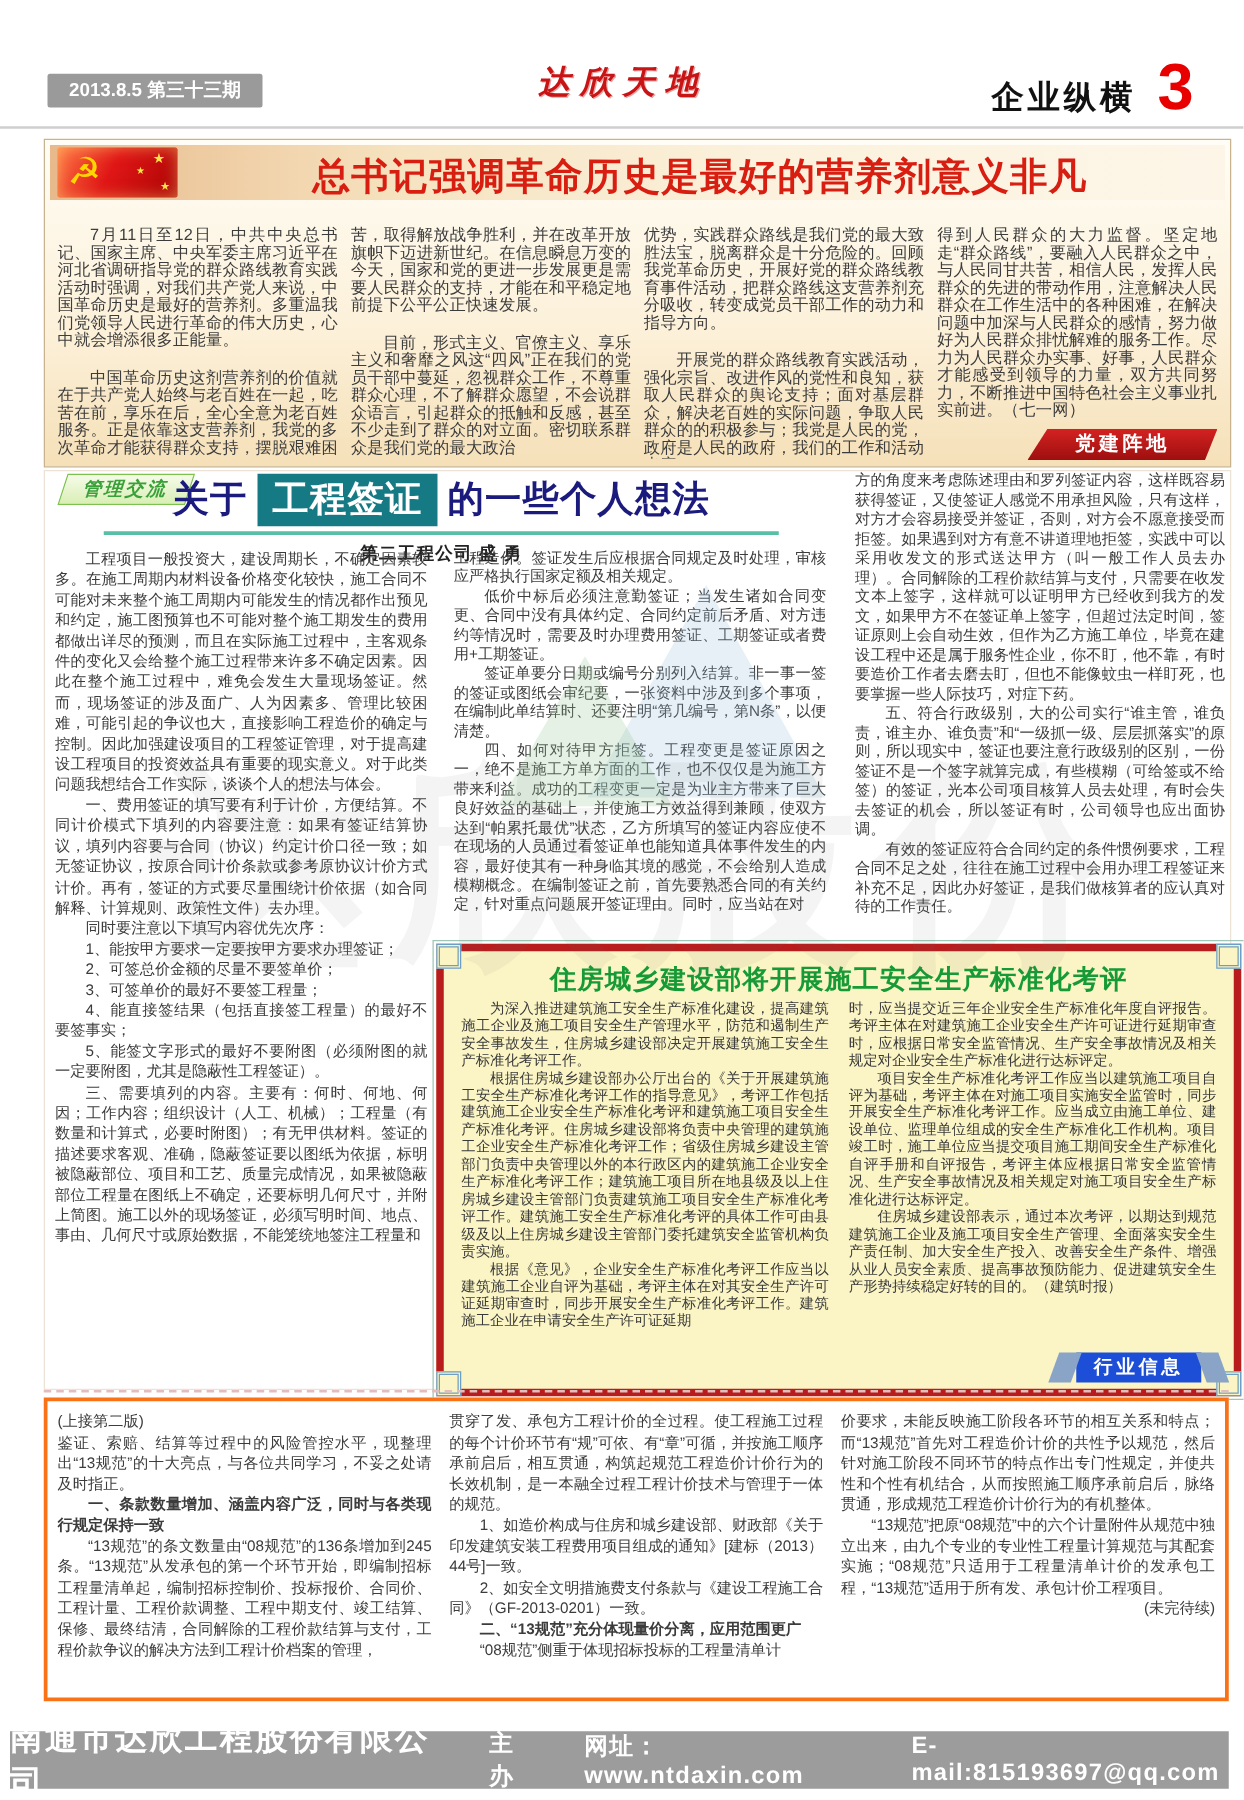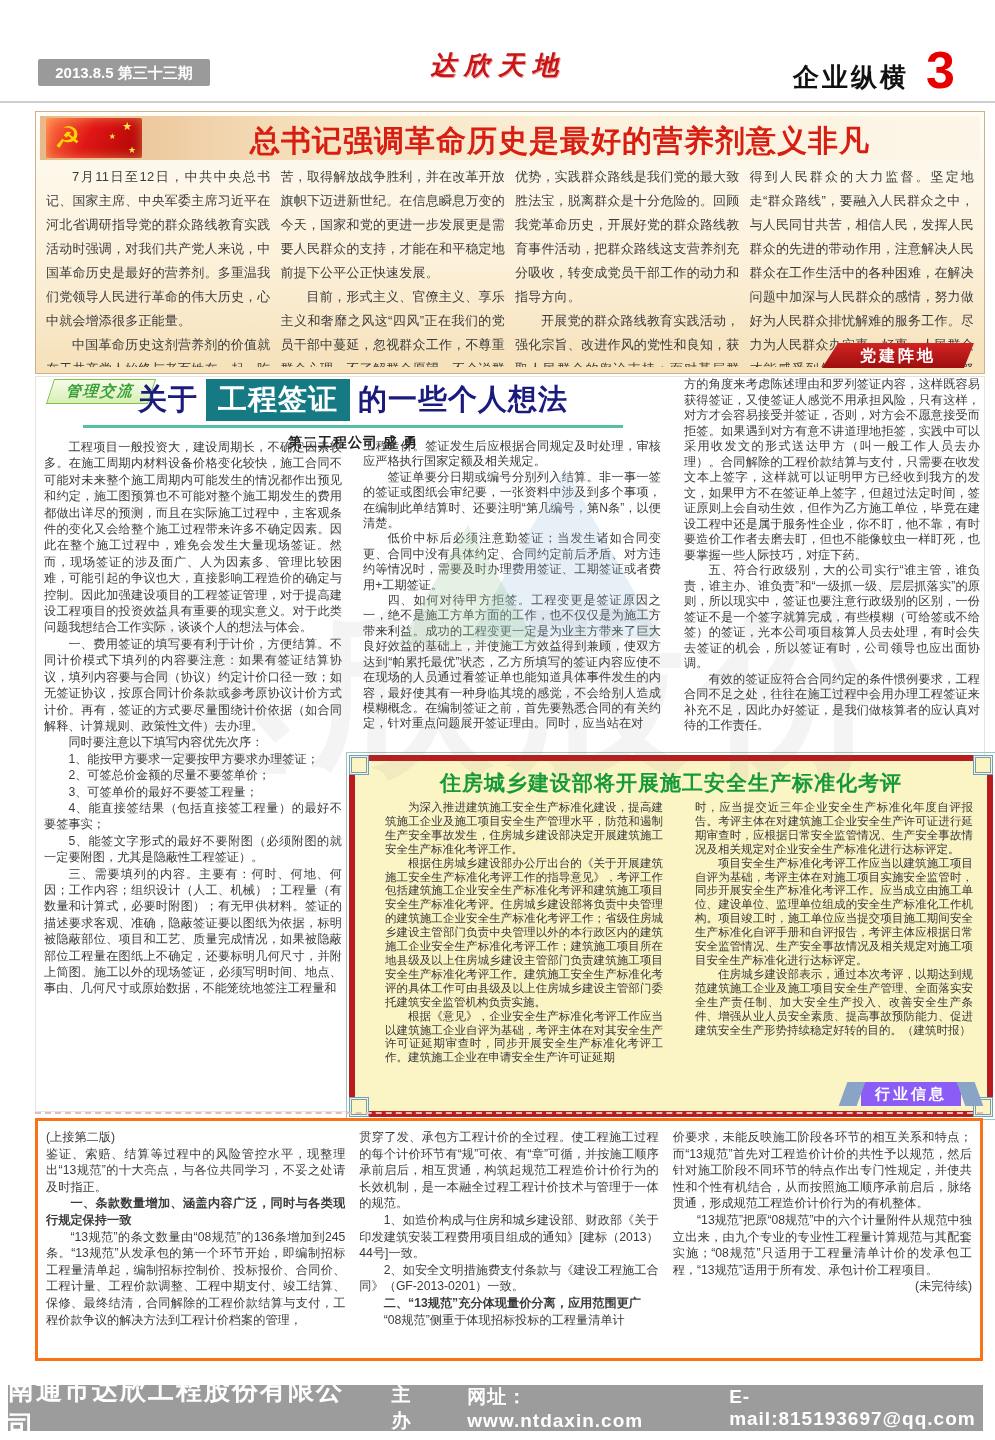--- a/index.html
+++ b/index.html
@@ -28,21 +28,21 @@
   .flag{position:absolute;left:6px;top:2px;width:96px;height:40px;border-radius:2px;
         background:linear-gradient(120deg,#ff7a45,#e01616 45%,#aa0404);box-shadow:inset 0 0 12px rgba(255,220,120,.5);}
   .flag .emblem{position:absolute;left:8px;top:1px;font-size:30px;color:#ffd700;line-height:38px;}
   .flag .s1{position:absolute;right:10px;top:2px;font-size:11px;color:#ffe34a;}
   .flag .s2{position:absolute;right:26px;top:14px;font-size:8px;color:#ffe34a;}
   .flag .s3{position:absolute;right:6px;bottom:3px;font-size:9px;color:#ffe34a;}
   .a1-title{position:absolute;left:112px;right:12px;top:5px;text-align:center;font-size:30px;font-weight:bold;
             color:#d81e10;letter-spacing:1px;}
   .a1-cols{position:absolute;left:10px;right:10px;top:53px;bottom:6px;display:flex;gap:10px;overflow:hidden;}
   .a1-cols .col{flex:1;overflow:hidden;}
-  .a1-cols p{font-size:13px;line-height:24px;letter-spacing:.2px;color:#3c3c3c;}
+  .a1-cols p{font-size:13px;line-height:14px;letter-spacing:.2px;color:#3c3c3c;margin-top:16px;}
   .ribbon-party{position:absolute;right:10px;bottom:5px;width:152px;height:25px;line-height:25px;text-align:center;
                 color:#fff;font-size:16px;font-weight:bold;letter-spacing:3px;
                 background:linear-gradient(180deg,#d42222,#9e0f0f);
                 clip-path:polygon(16px 0%,100% 0%,calc(100% - 10px) 100%,0% 100%);font-family:Liberation Serif, serif;}
 
   
   .article2{position:absolute;left:35px;top:376px;width:948px;height:734px;border:1px solid #ece2d6;background:#fff;}
   .tag-mgmt{position:absolute;left:14px;top:2px;transform:skewX(-18deg);border:1px solid #7cc24e;
             background:linear-gradient(180deg,#f6fbe8,#d9efb5);padding:2px 16px;
             color:#3aa13a;font-size:15px;font-weight:bold;letter-spacing:2px;}
@@ -55,29 +55,29 @@
   .a2col p{font-size:12.2px;color:#3c3c3c;}
   .a2-c1{left:8px;top:62px;width:298px;height:667px;}   .a2-c1 p{line-height:16.4px;}
   .a2-c2{left:327px;top:62px;width:298px;height:313px;} .a2-c2 p{line-height:15.4px;}
   .a2-c3{left:648px;top:0;width:296px;height:376px;}    .a2-c3 p{line-height:15.5px;}
 
   
   .notice{position:absolute;left:313px;top:378px;width:632px;height:350px;background:#fbf5c5;
           border:6px solid #b91c1c;outline:1px solid #9fc6b6;outline-offset:2px;}
   .notice-title{margin:8px 14px 2px;text-align:center;font-size:21px;font-weight:bold;color:#169a36;letter-spacing:1px;}
   .notice-cols{position:absolute;left:14px;right:14px;top:40px;bottom:5px;display:flex;gap:16px;overflow:hidden;}
-  .notice-cols .ncol{flex:1;overflow:hidden;margin-left:16px;}
+  .notice-cols .ncol{flex:1;overflow:hidden;}
   .notice-cols p{font-size:11.5px;line-height:13.9px;color:#3a3a3a;}
   .corner{position:absolute;width:14px;height:14px;border:3px double #6d9fc4;background:#fbf5c5;}
   .corner.tl{left:-6px;top:-6px;}  .corner.tr{right:-6px;top:-6px;}
   .corner.bl{left:-6px;bottom:-6px;} .corner.br{right:-6px;bottom:-6px;}
   .ribbon-industry{position:absolute;right:8px;bottom:5px;height:24px;display:flex;align-items:stretch;}
   .ribbon-industry .wing{width:18px;background:#8aa4c8;transform:skewX(-20deg);}
   .ribbon-industry .wing.r{transform:skewX(20deg);}
-  .ribbon-industry .lab{background:#8b5cf6;color:#fff;font-size:15px;font-weight:bold;letter-spacing:3px;
+  .ribbon-industry .lab{background:#1d4ed8;color:#fff;font-size:15px;font-weight:bold;letter-spacing:3px;
                         line-height:24px;padding:0 14px;}
 
   
   .bottom-divider{position:absolute;left:35px;top:1112px;width:948px;border-top:2px dashed #e3bdbd;}
   .continuation{position:absolute;left:35px;top:1118px;width:948px;height:243px;border:3px solid #f97316;
                 background:#fff;box-sizing:border-box;display:flex;gap:14px;padding:8px 8px;overflow:hidden;}
   .continuation .ccol{flex:1;overflow:hidden;}
   .continuation p{font-size:12.2px;line-height:16.6px;color:#3c3c3c;}
 
   
@@ -151,22 +151,22 @@
         <p>同时要注意以下填写内容优先次序：</p>
         <p>1、能按甲方要求一定要按甲方要求办理签证；</p>
         <p>2、可签总价金额的尽量不要签单价；</p>
         <p>3、可签单价的最好不要签工程量；</p>
         <p>4、能直接签结果（包括直接签工程量）的最好不要签事实；</p>
         <p>5、能签文字形式的最好不要附图（必须附图的就一定要附图，尤其是隐蔽性工程签证）。</p>
         <p>三、需要填列的内容。主要有：何时、何地、何因；工作内容；组织设计（人工、机械）；工程量（有数量和计算式，必要时附图）；有无甲供材料。签证的描述要求客观、准确，隐蔽签证要以图纸为依据，标明被隐蔽部位、项目和工艺、质量完成情况，如果被隐蔽部位工程量在图纸上不确定，还要标明几何尺寸，并附上简图。施工以外的现场签证，必须写明时间、地点、事由、几何尺寸或原始数据，不能笼统地签注工程量和</p>
       </div>
     <div class="a2col a2-c2">
         <p class="cont">工程造价。签证发生后应根据合同规定及时处理，审核应严格执行国家定额及相关规定。</p>
+        <p>低价中标后必须注意勤签证；当发生诸如合同变更、合同中没有具体约定、合同约定前后矛盾、对方违约等情况时，需要及时办理费用签证、工期签证或者费用+工期签证。</p>
         <p>签证单要分日期或编号分别列入结算。非一事一签的签证或图纸会审纪要，一张资料中涉及到多个事项，在编制此单结算时、还要注明“第几编号，第N条”，以便清楚。</p>
-        <p>低价中标后必须注意勤签证；当发生诸如合同变更、合同中没有具体约定、合同约定前后矛盾、对方违约等情况时，需要及时办理费用签证、工期签证或者费用+工期签证。</p>
         <p>四、如何对待甲方拒签。工程变更是签证原因之一，绝不是施工方单方面的工作，也不仅仅是为施工方带来利益。成功的工程变更一定是为业主方带来了巨大良好效益的基础上，并使施工方效益得到兼顾，使双方达到“帕累托最优”状态，乙方所填写的签证内容应使不在现场的人员通过看签证单也能知道具体事件发生的内容，最好使其有一种身临其境的感觉，不会给别人造成模糊概念。在编制签证之前，首先要熟悉合同的有关约定，针对重点问题展开签证理由。同时，应当站在对</p>
       </div>
     <div class="a2col a2-c3">
         <p class="cont">方的角度来考虑陈述理由和罗列签证内容，这样既容易获得签证，又使签证人感觉不用承担风险，只有这样，对方才会容易接受并签证，否则，对方会不愿意接受而拒签。如果遇到对方有意不讲道理地拒签，实践中可以采用收发文的形式送达甲方（叫一般工作人员去办理）。合同解除的工程价款结算与支付，只需要在收发文本上签字，这样就可以证明甲方已经收到我方的发文，如果甲方不在签证单上签字，但超过法定时间，签证原则上会自动生效，但作为乙方施工单位，毕竟在建设工程中还是属于服务性企业，你不盯，他不靠，有时要造价工作者去磨去盯，但也不能像蚊虫一样盯死，也要掌握一些人际技巧，对症下药。</p>
         <p>五、符合行政级别，大的公司实行“谁主管，谁负责，谁主办、谁负责”和“一级抓一级、层层抓落实”的原则，所以现实中，签证也要注意行政级别的区别，一份签证不是一个签字就算完成，有些模糊（可给签或不给签）的签证，光本公司项目核算人员去处理，有时会失去签证的机会，所以签证有时，公司领导也应出面协调。</p>
         <p>有效的签证应符合合同约定的条件惯例要求，工程合同不足之处，往往在施工过程中会用办理工程签证来补充不足，因此办好签证，是我们做核算者的应认真对待的工作责任。</p>
       </div>
 
     <div class="notice">
       <div class="corner tl"></div>

